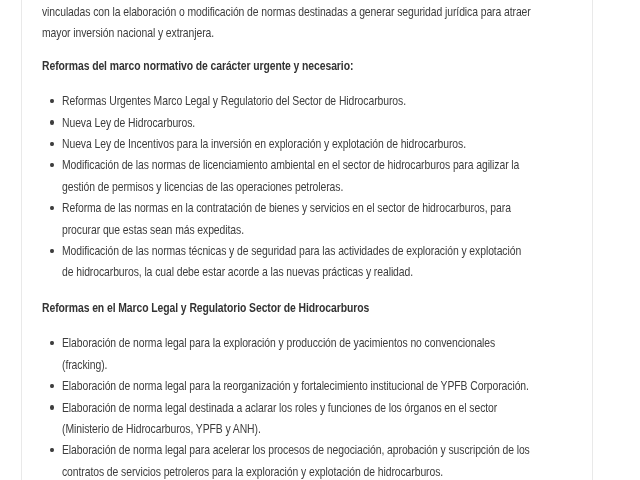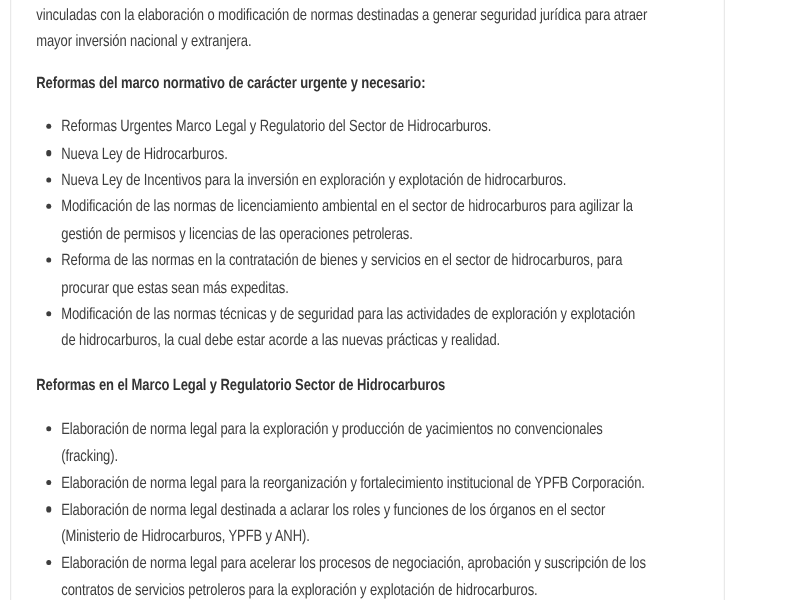--- a/index.html
+++ b/index.html
@@ -9,21 +9,21 @@
     --background:#ffffff;
   }
   *{box-sizing:border-box;}
   html,body{margin:0;padding:0;}
   body{
     width:640px;height:480px;overflow:hidden;
     background:var(--background);
     font-family:"Liberation Sans", sans-serif;
   }
   .doc{
-    margin-left:8px;
+    margin-left:21px;
     width:572px;height:480px;
     border-left:1px solid var(--border);
     border-right:1px solid var(--border);
     background:var(--background);
     overflow:hidden;
   }
   .inner{
     width:712px;
     transform:scaleX(0.8);
     transform-origin:0 0;

